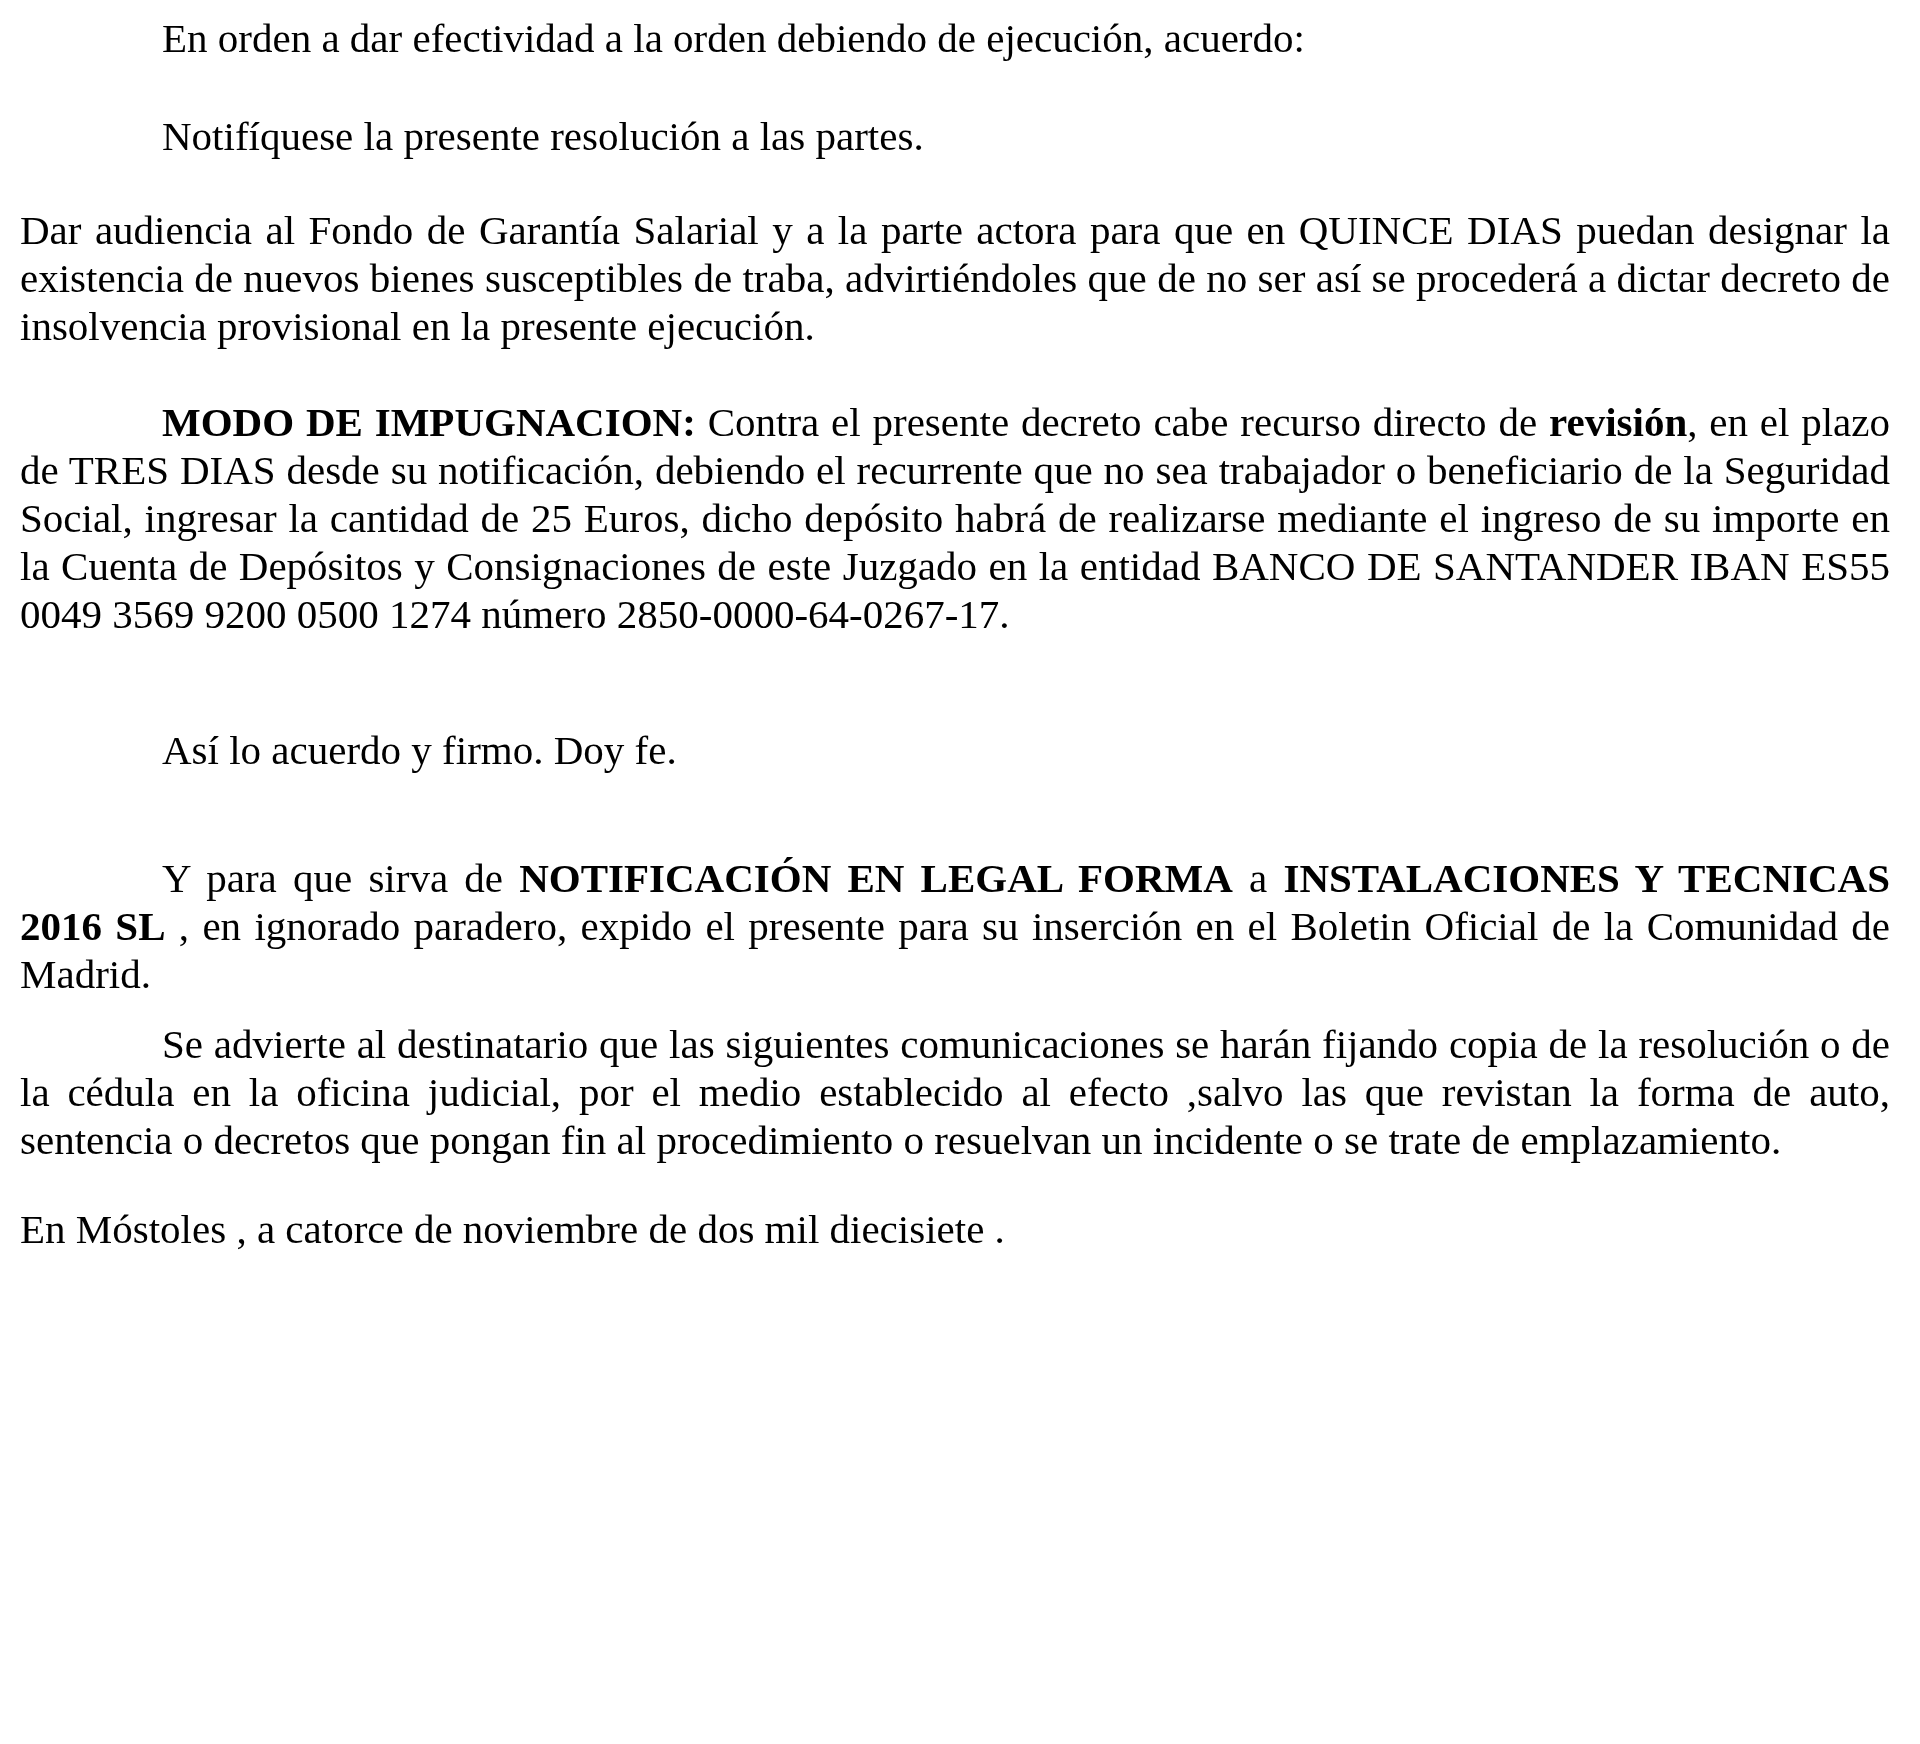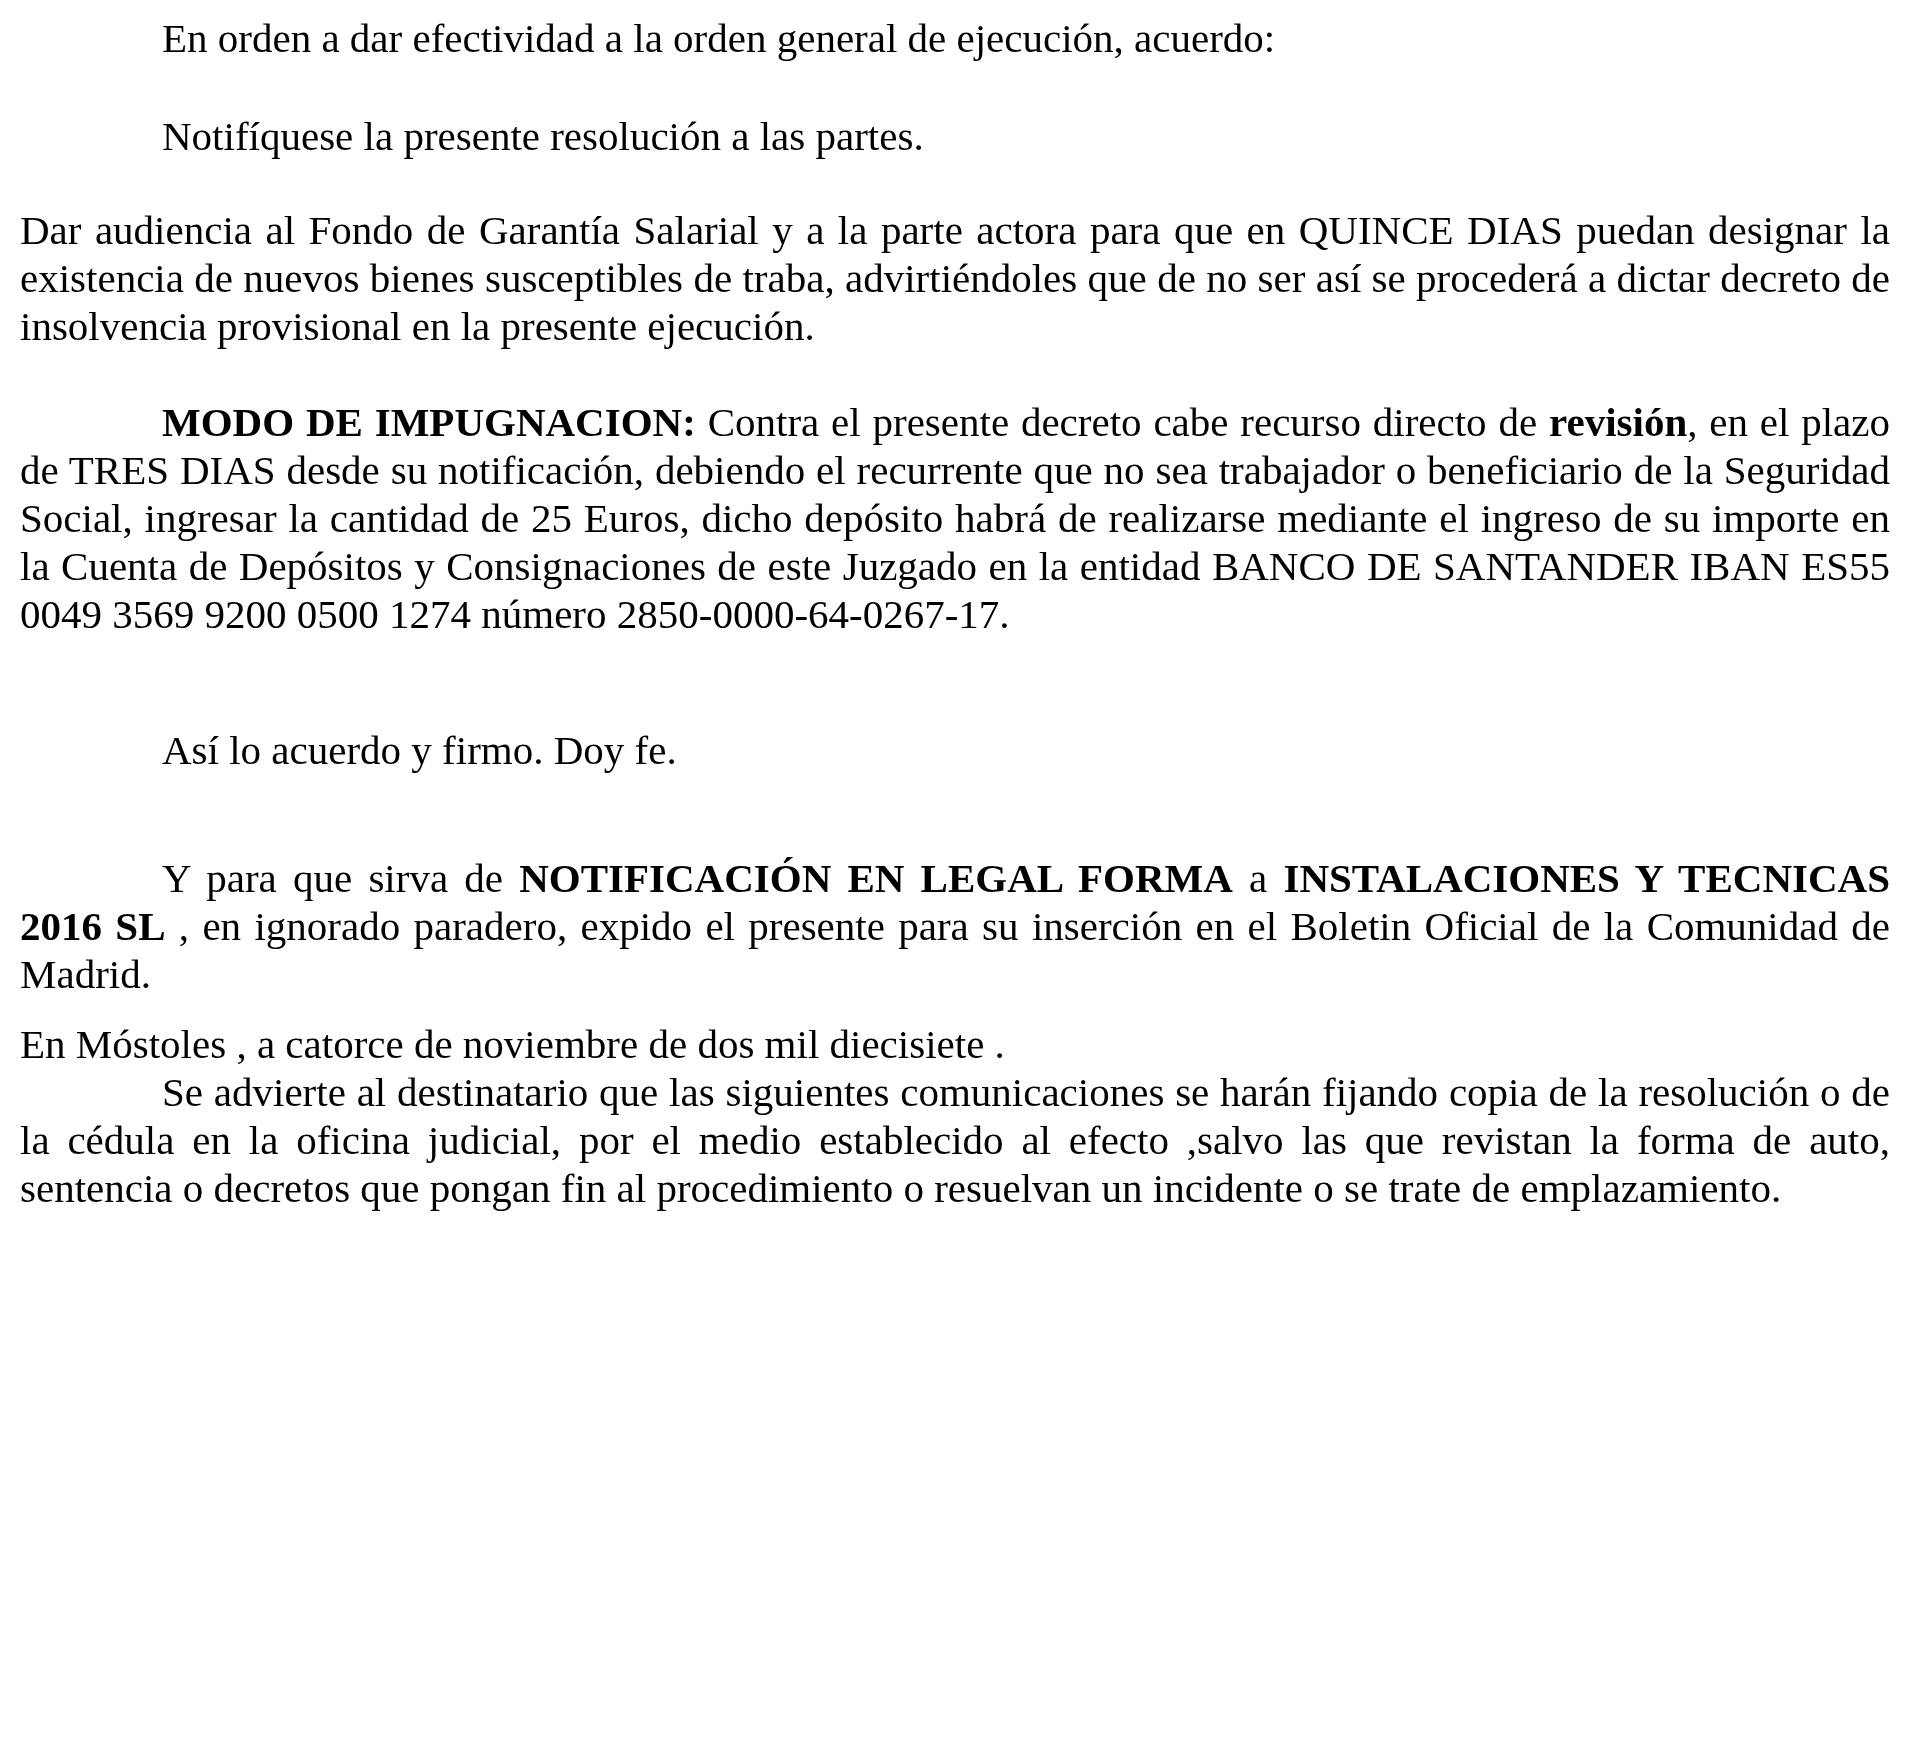--- a/index.html
+++ b/index.html
@@ -35,29 +35,29 @@
   .p5 { margin-bottom: 80px; }
   .p6 { margin-bottom: 22px; }
   .p7 { margin-bottom: 41px; }
   .p8 { margin-bottom: 0; }
 </style>
 </head>
 <body>
 
 <main class="page">
 
-  <p class="para indent p1"><span>En orden a dar efectividad a la orden general de ejecución, acuerdo:</span></p>
+  <p class="para indent p1"><span>En orden a dar efectividad a la orden debiendo de ejecución, acuerdo:</span></p>
 
   <p class="para indent p3"><span>Notifíquese la presente resolución a las partes.</span></p>
 
   <p class="para p2"><span>Dar audiencia al Fondo de Garantía Salarial y a la parte actora para que en QUINCE DIAS puedan designar la existencia de nuevos bienes susceptibles de traba, advirtiéndoles que de no ser así se procederá a dictar decreto de insolvencia provisional en la presente ejecución.</span></p>
 
   <p class="para indent p4"><span class="b">MODO DE IMPUGNACION:</span><span> Contra el presente decreto cabe recurso directo de </span><span class="b">revisión</span><span>, en el plazo de TRES DIAS desde su notificación, debiendo el recurrente que no sea trabajador o beneficiario de la Seguridad Social, ingresar la cantidad de 25 Euros, dicho depósito habrá de realizarse mediante el ingreso de su importe en la Cuenta de Depósitos y Consignaciones de este Juzgado en la entidad BANCO DE SANTANDER IBAN ES55 0049 3569 9200 0500 1274 número 2850-0000-64-0267-17.</span></p>
 
   <p class="para indent p5"><span>Así lo acuerdo y firmo. Doy fe.</span></p>
 
   <p class="para indent p6"><span>Y para que sirva de </span><span class="b">NOTIFICACIÓN EN LEGAL FORMA</span><span> a </span><span class="b">INSTALACIONES Y TECNICAS 2016 SL</span><span> , en ignorado paradero, expido el presente para su inserción en el Boletin Oficial de la Comunidad de Madrid.</span></p>
 
+  <p class="para indent p7"><span>Se advierte al destinatario que las siguientes comunicaciones se harán fijando copia de la resolución o de la cédula en la oficina judicial, por el medio establecido al efecto ,salvo las que revistan la forma de auto, sentencia o decretos que pongan fin al procedimiento o resuelvan un incidente o se trate de emplazamiento.</span></p>
+
   <p class="para p8"><span>En Móstoles , a catorce de noviembre de dos mil diecisiete .</span></p>
-
-  <p class="para indent p7"><span>Se advierte al destinatario que las siguientes comunicaciones se harán fijando copia de la resolución o de la cédula en la oficina judicial, por el medio establecido al efecto ,salvo las que revistan la forma de auto, sentencia o decretos que pongan fin al procedimiento o resuelvan un incidente o se trate de emplazamiento.</span></p>
 
 </main>
 
 </body></html>

